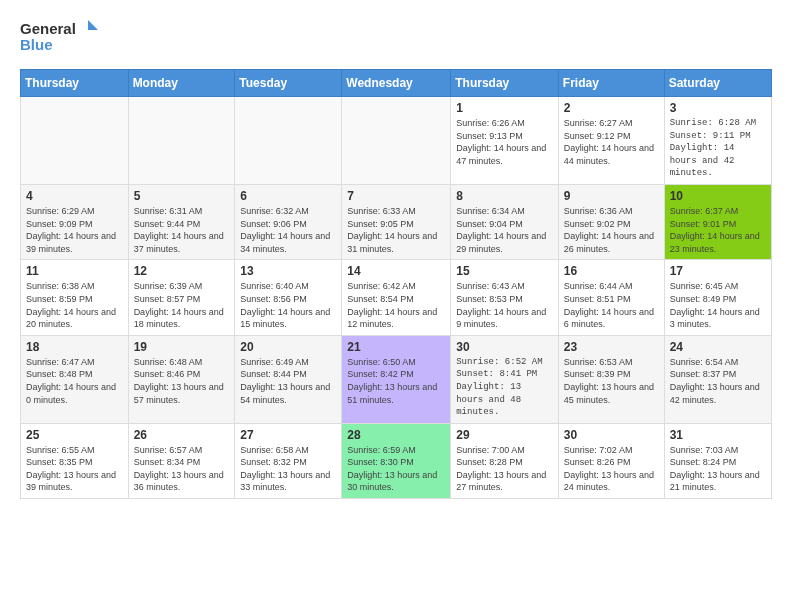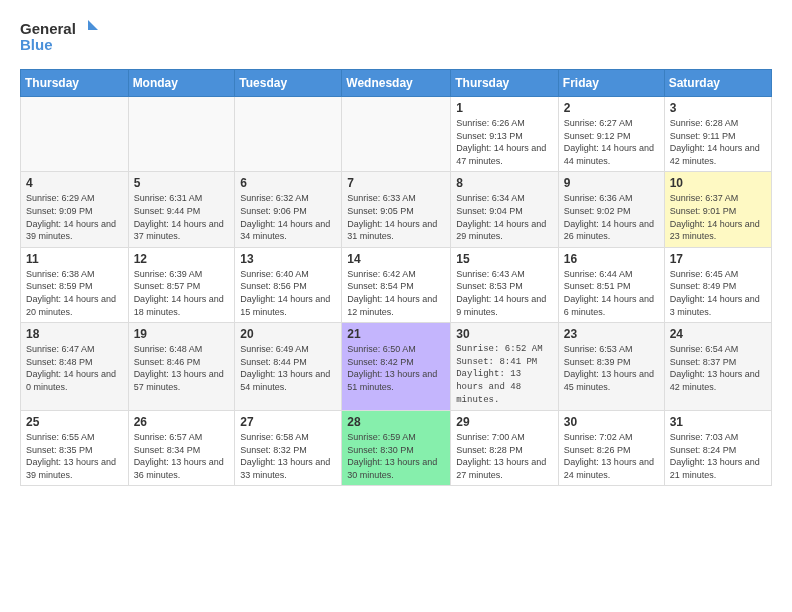--- a/index.html
+++ b/index.html
@@ -121,21 +121,21 @@
 Daylight: 14 hours and 47 minutes.</div>
         </td>
         <td style="background: rgb(255, 255, 255);">
           <span class="day-number">2</span>
           <div class="day-info" style="white-space: pre-line;">Sunrise: 6:27 AM
 Sunset: 9:12 PM
 Daylight: 14 hours and 44 minutes.</div>
         </td>
         <td style="background: rgb(255, 255, 255);">
           <span class="day-number">3</span>
-          <div class="day-info" style="white-space: pre-line;">Sunrise: 6:28 AM
+          <div class="day-info" style="white-space: pre-line; font-family: Liberation Mono, monospace;">Sunrise: 6:28 AM
 Sunset: 9:11 PM
 Daylight: 14 hours and 42 minutes.</div>
         </td>
       </tr>
       <tr>
         <td style="background: rgb(245, 245, 245);">
           <span class="day-number">4</span>
           <div class="day-info" style="white-space: pre-line;">Sunrise: 6:29 AM
 Sunset: 9:09 PM
 Daylight: 14 hours and 39 minutes.</div>
@@ -163,21 +163,21 @@
           <div class="day-info" style="white-space: pre-line;">Sunrise: 6:34 AM
 Sunset: 9:04 PM
 Daylight: 14 hours and 29 minutes.</div>
         </td>
         <td style="background: rgb(245, 245, 245);">
           <span class="day-number">9</span>
           <div class="day-info" style="white-space: pre-line;">Sunrise: 6:36 AM
 Sunset: 9:02 PM
 Daylight: 14 hours and 26 minutes.</div>
         </td>
-        <td style="background: #fef9c3;">
+        <td style="background: #84cc16;">
           <span class="day-number">10</span>
           <div class="day-info" style="white-space: pre-line;">Sunrise: 6:37 AM
 Sunset: 9:01 PM
 Daylight: 14 hours and 23 minutes.</div>
         </td>
       </tr>
       <tr>
         <td style="background: rgb(255, 255, 255);">
           <span class="day-number">11</span>
           <div class="day-info" style="white-space: pre-line;">Sunrise: 6:38 AM

